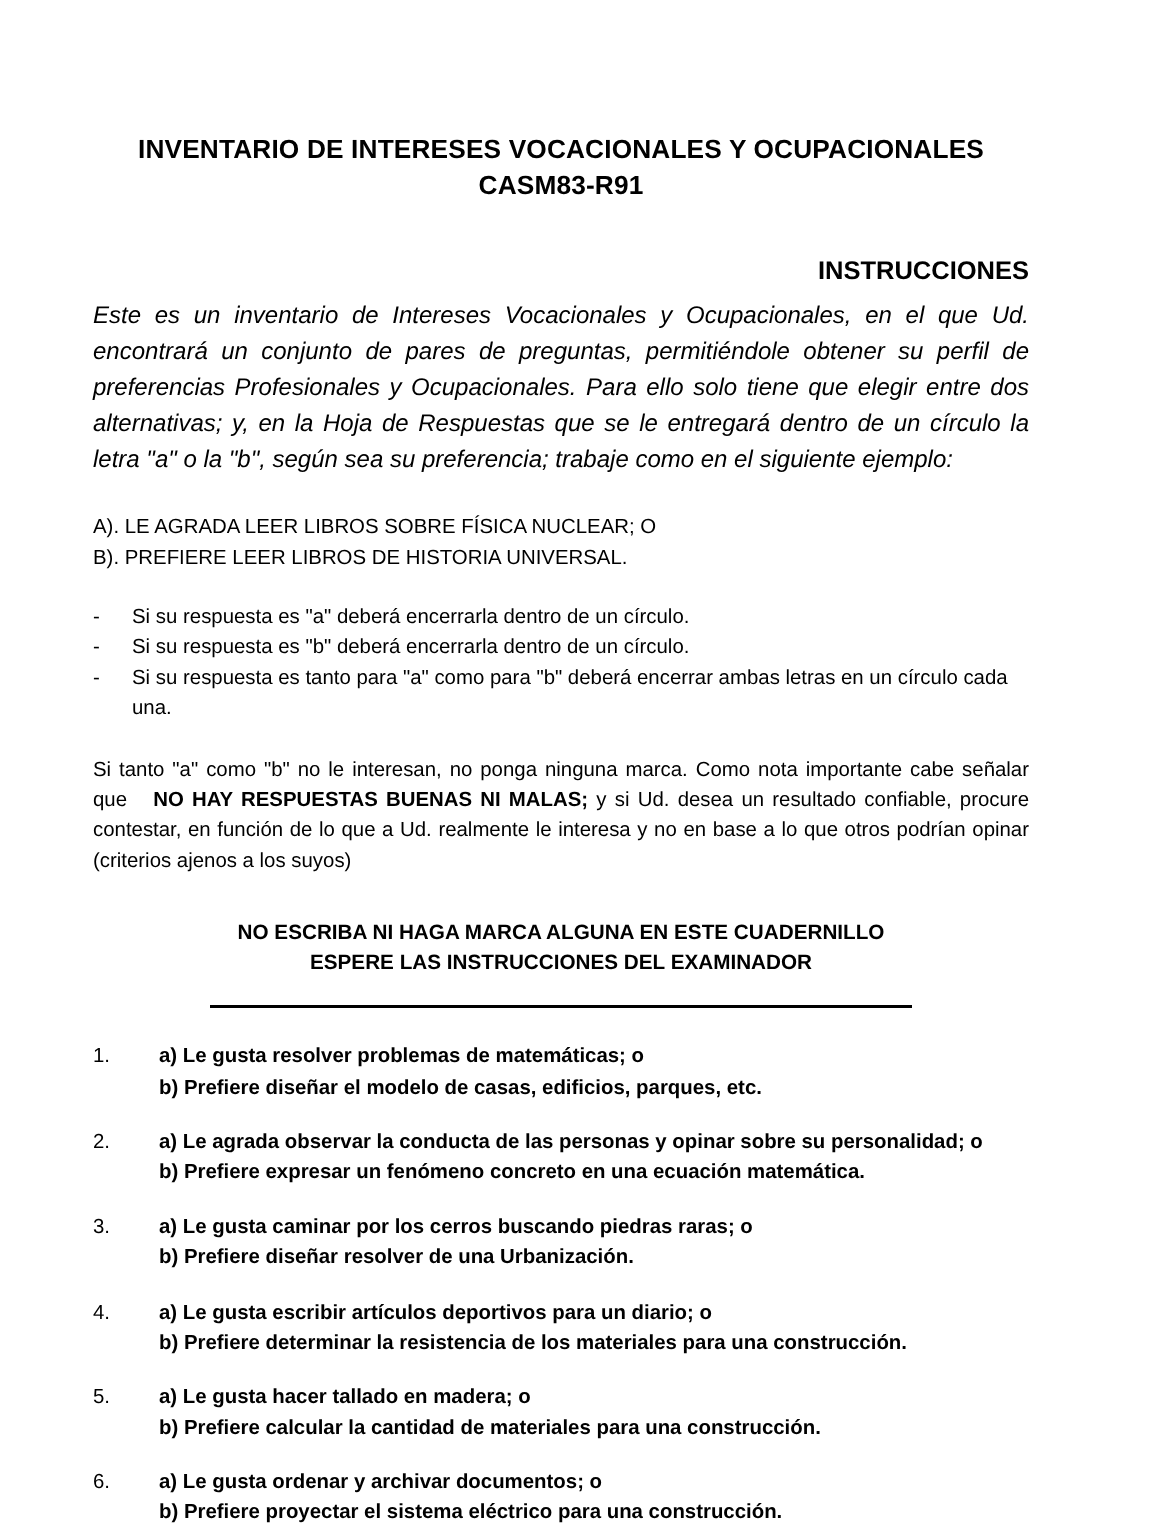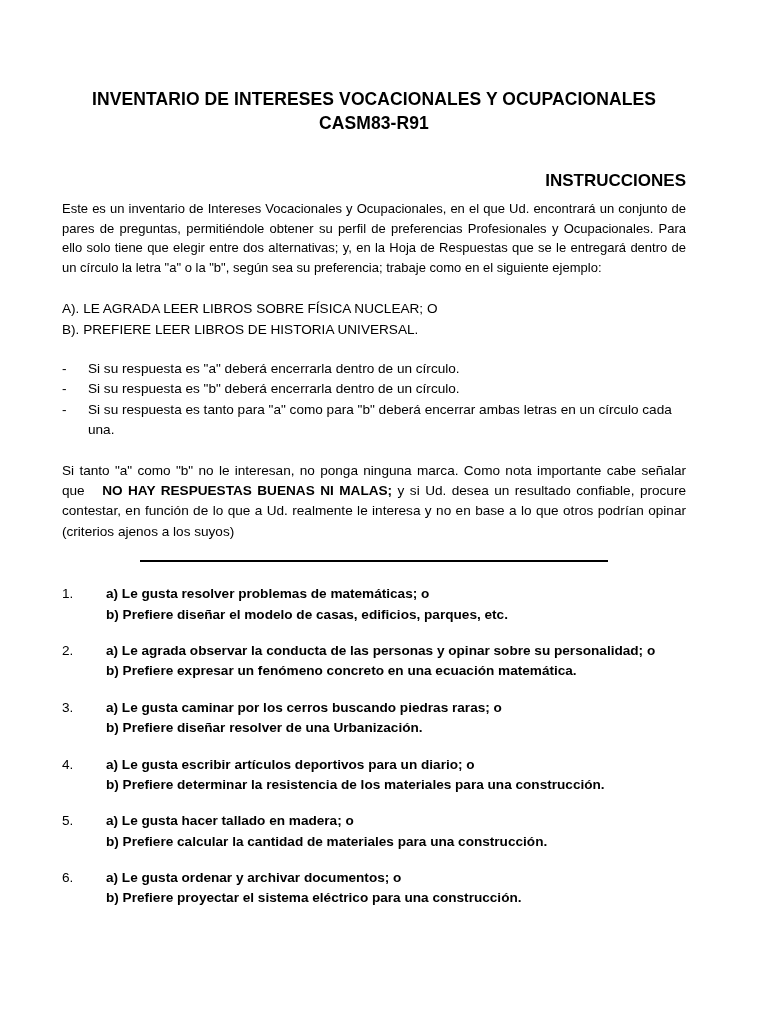--- a/index.html
+++ b/index.html
@@ -37,23 +37,24 @@
   }
   .section-heading {
     text-align: right;
     font-weight: bold;
     font-size: 17px;
     margin-top: 36px;
     margin-bottom: 8px;
   }
   .intro-par {
     text-align: justify;
-    font-size: 13px;
+    font-size: 16px;
     line-height: 1.5;
     margin: 0;
+    font-style: italic;
   }
   .example-block {
     margin-top: 22px;
     font-size: 13.6px;
     line-height: 1.5;
   }
   .example-block div {
     white-space: nowrap;
   }
   .bullets {
@@ -143,20 +144,24 @@
       <span class="bullet-text">Si su respuesta es "b" deberá encerrarla dentro de un círculo.</span>
     </div>
     <div class="bullet-row">
       <span class="bullet-dash">-</span>
       <span class="bullet-text">Si su respuesta es tanto para "a" como para "b" deberá encerrar ambas letras en un círculo cada una.</span>
     </div>
   </div>
 
   <p class="note-par"><span>Si tanto "a" como "b" no le interesan, no ponga ninguna marca. Como nota importante cabe señalar que </span><b>NO HAY RESPUESTAS BUENAS NI MALAS;</b><span> y si Ud. desea un resultado confiable, procure contestar, en función de lo que a Ud. realmente le interesa y no en base a lo que otros podrían opinar (criterios ajenos a los suyos)</span></p>
 
+  <div class="warning">
+    <div>NO ESCRIBA NI HAGA MARCA ALGUNA EN ESTE CUADERNILLO</div>
+    <div>ESPERE LAS INSTRUCCIONES DEL EXAMINADOR</div>
+  </div>
 
   <hr class="rule">
 
   <div class="items">
 
     <div class="item">
       <span class="item-num">1.</span>
       <span class="item-body">
         <div>a) Le gusta resolver problemas de matemáticas;  o</div>
         <div>b) Prefiere diseñar el modelo de casas, edificios, parques, etc.</div>

